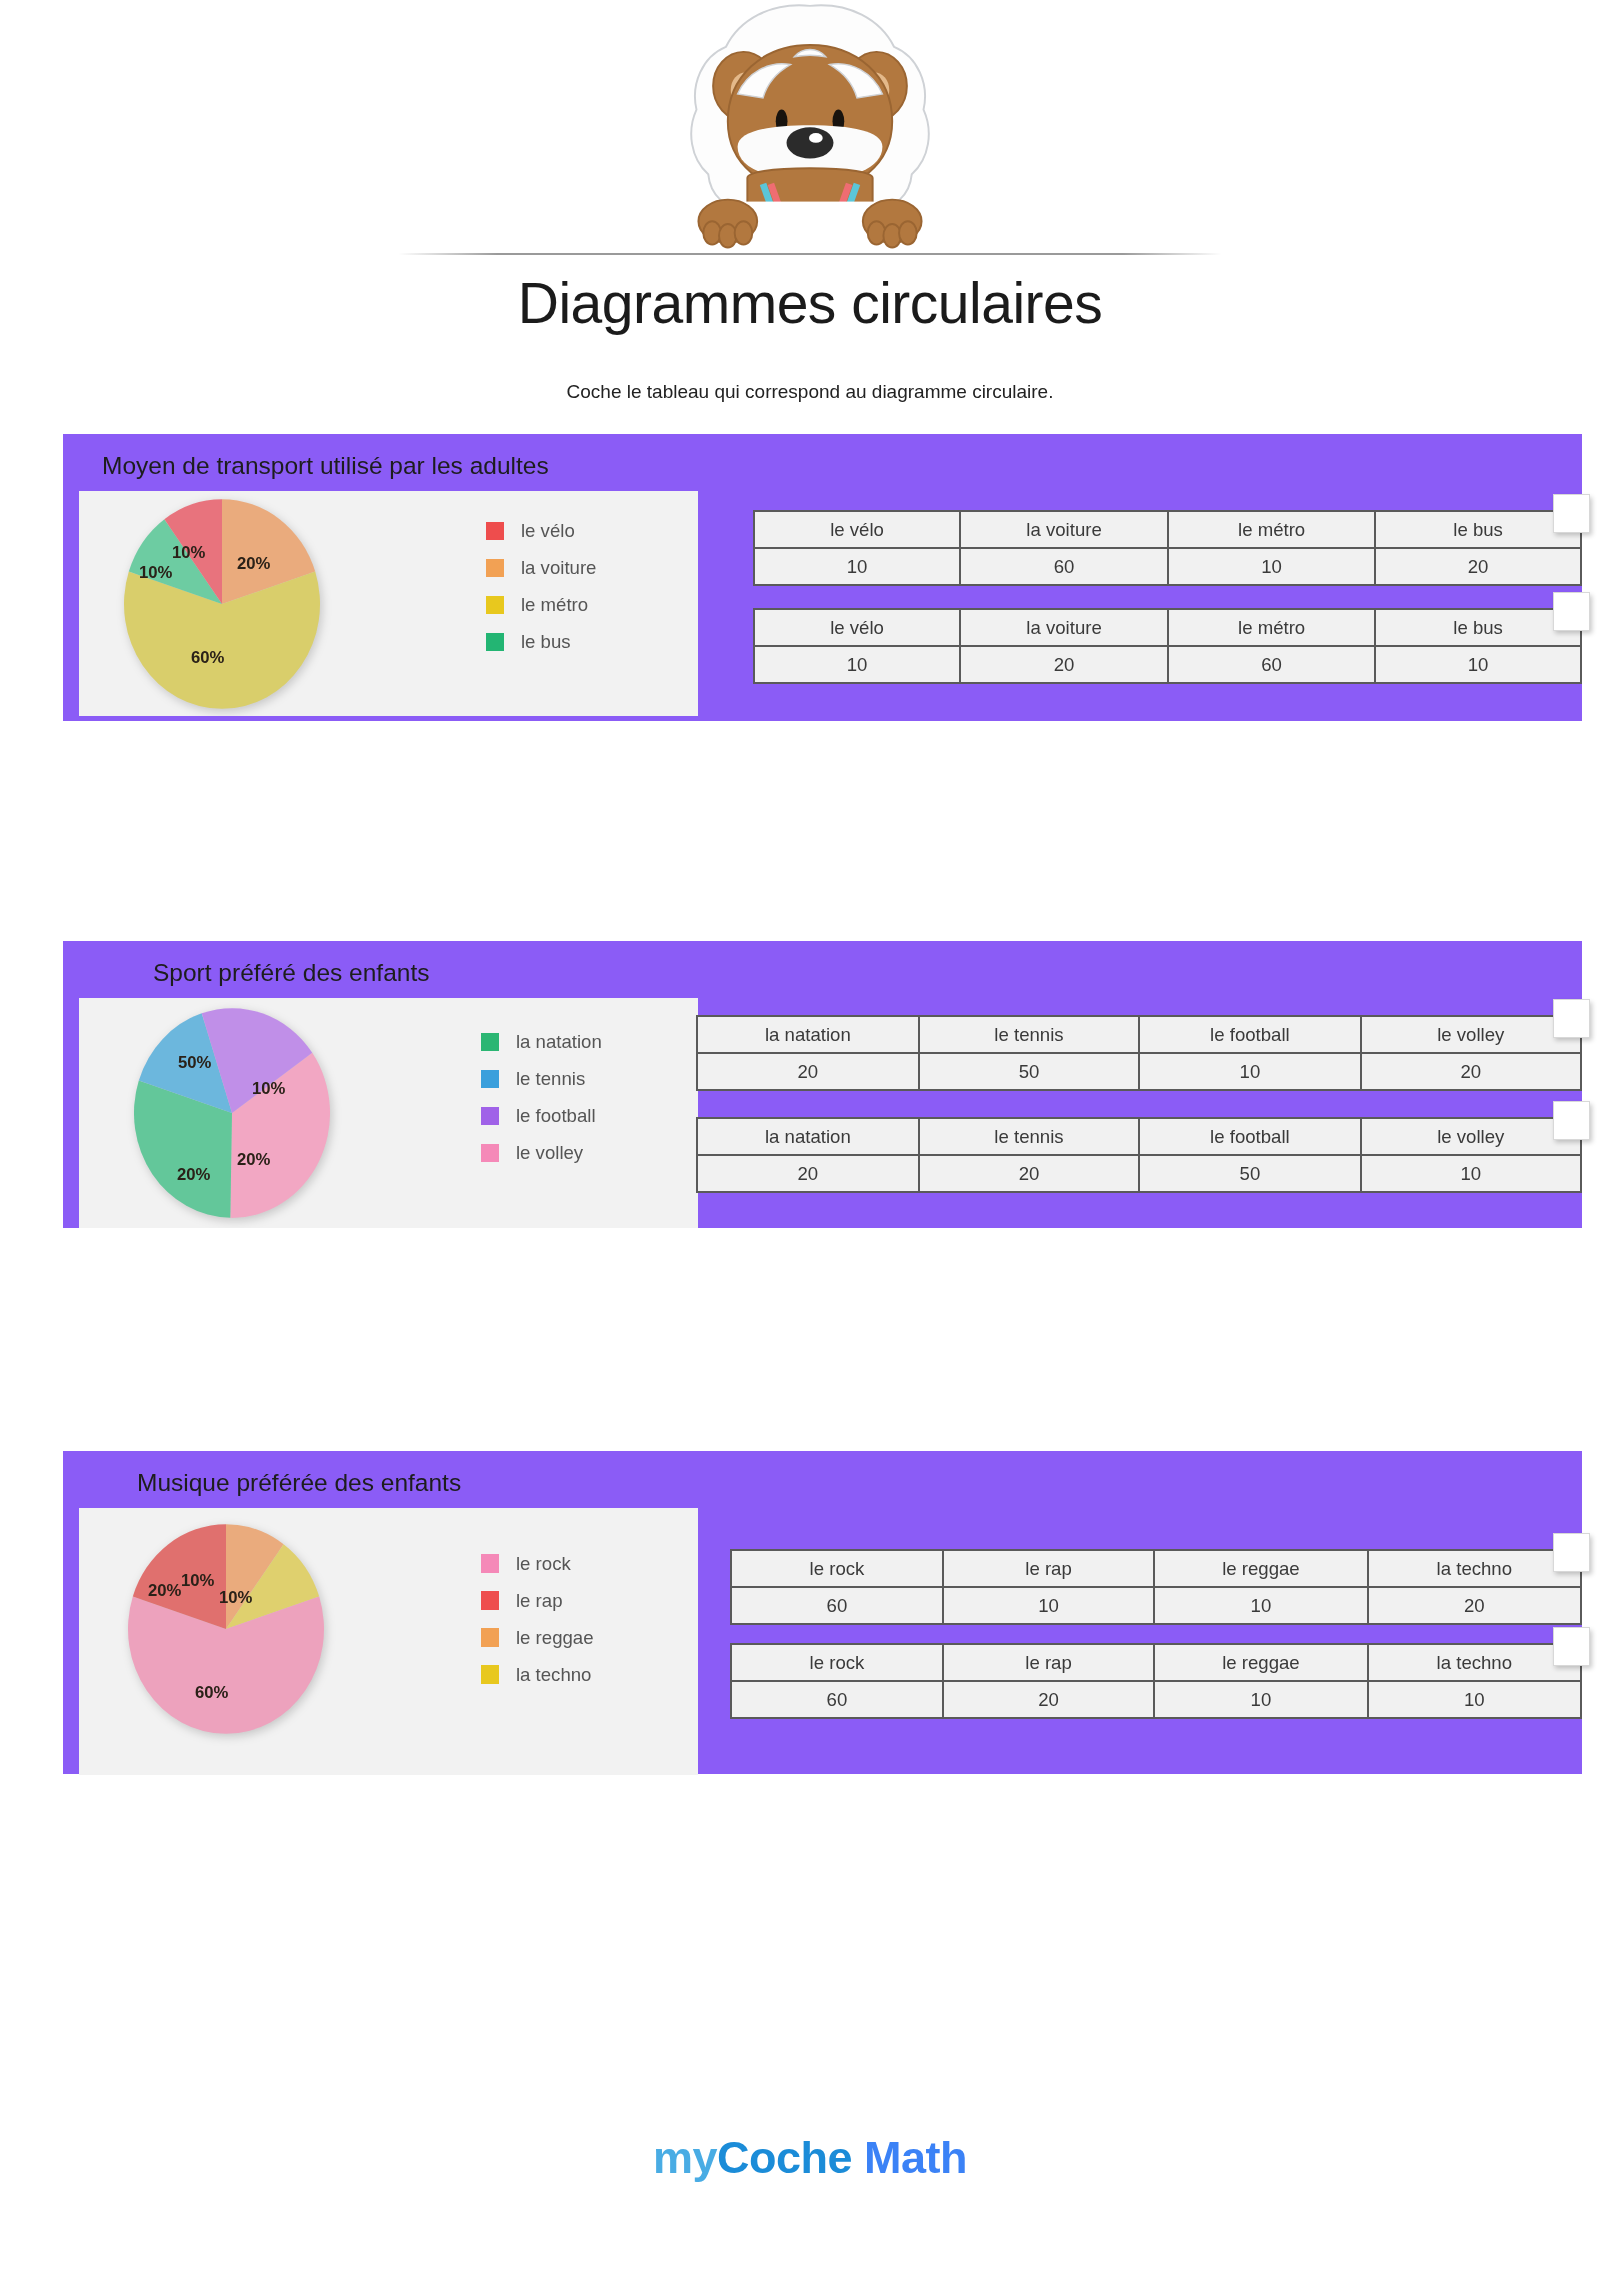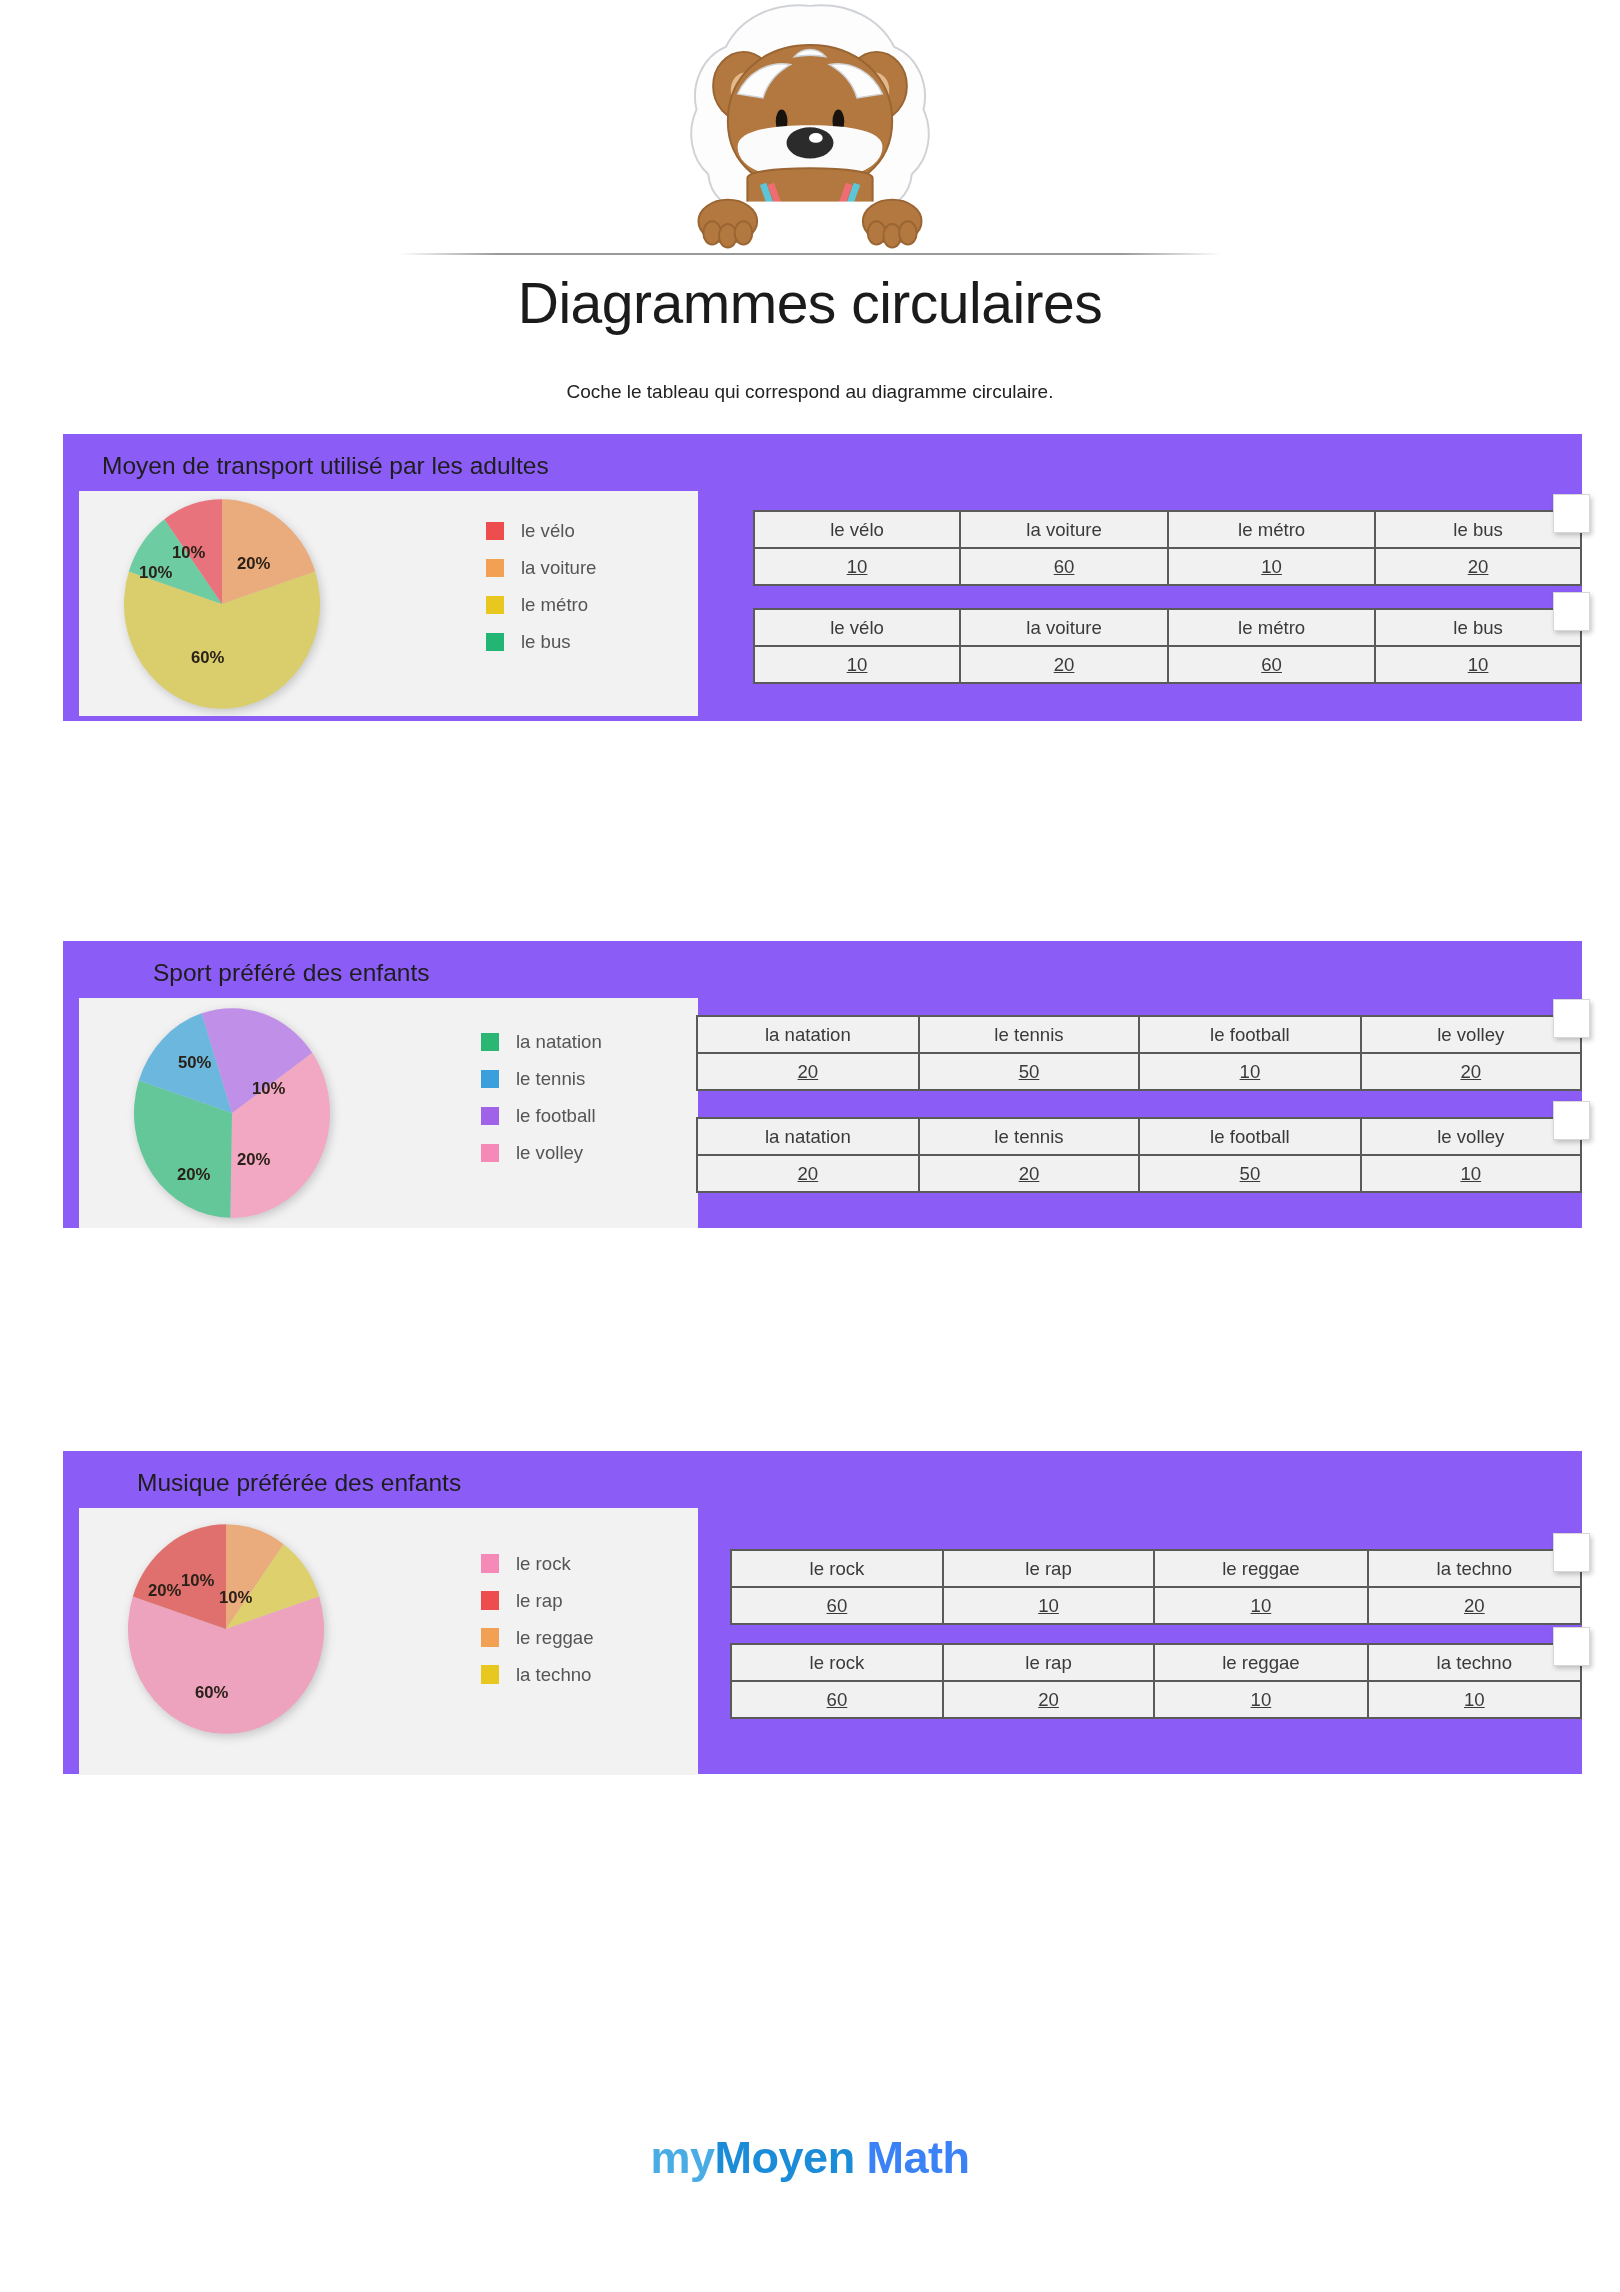--- a/index.html
+++ b/index.html
@@ -136,21 +136,21 @@
   }
   .ans-table td {
     border: 2px solid #5a5a5a;
     text-align: center;
     color: #3a3a3a;
     font-size: 18.6px;
     height: 37px;
     background: #f1f1f1;
   }
   .ans-table tr.header-row td { font-size: 18.6px; }
-  .ans-table tr.value-row td { font-size: 18.6px; text-decoration: underline; }
+  .ans-table tr.value-row td { font-size: 18.6px; }
 
   .checkbox {
     position: absolute;
     width: 37px;
     height: 39px;
     background: #ffffff;
     border: 1px solid #d8d8d8;
     box-shadow: 2px 2.9px 4.9px rgba(0,0,0,0.22);
     top: -15.7px;
     right: -7.8px;
@@ -485,15 +485,15 @@
         <td>10</td>
         <td>10</td>
       </tr>
     </tbody>
       </table>
     <div class="checkbox"></div>
   </div>
 </div>
 
 <div class="footer-logo">
-  <span class="logo-my">my</span><span class="logo-blee">Moyen</span><span class="logo-math">Math</span>
+  <span class="logo-my">my</span><span class="logo-blee">Coche</span><span class="logo-math">Math</span>
 </div>
 
 
 </body></html>

